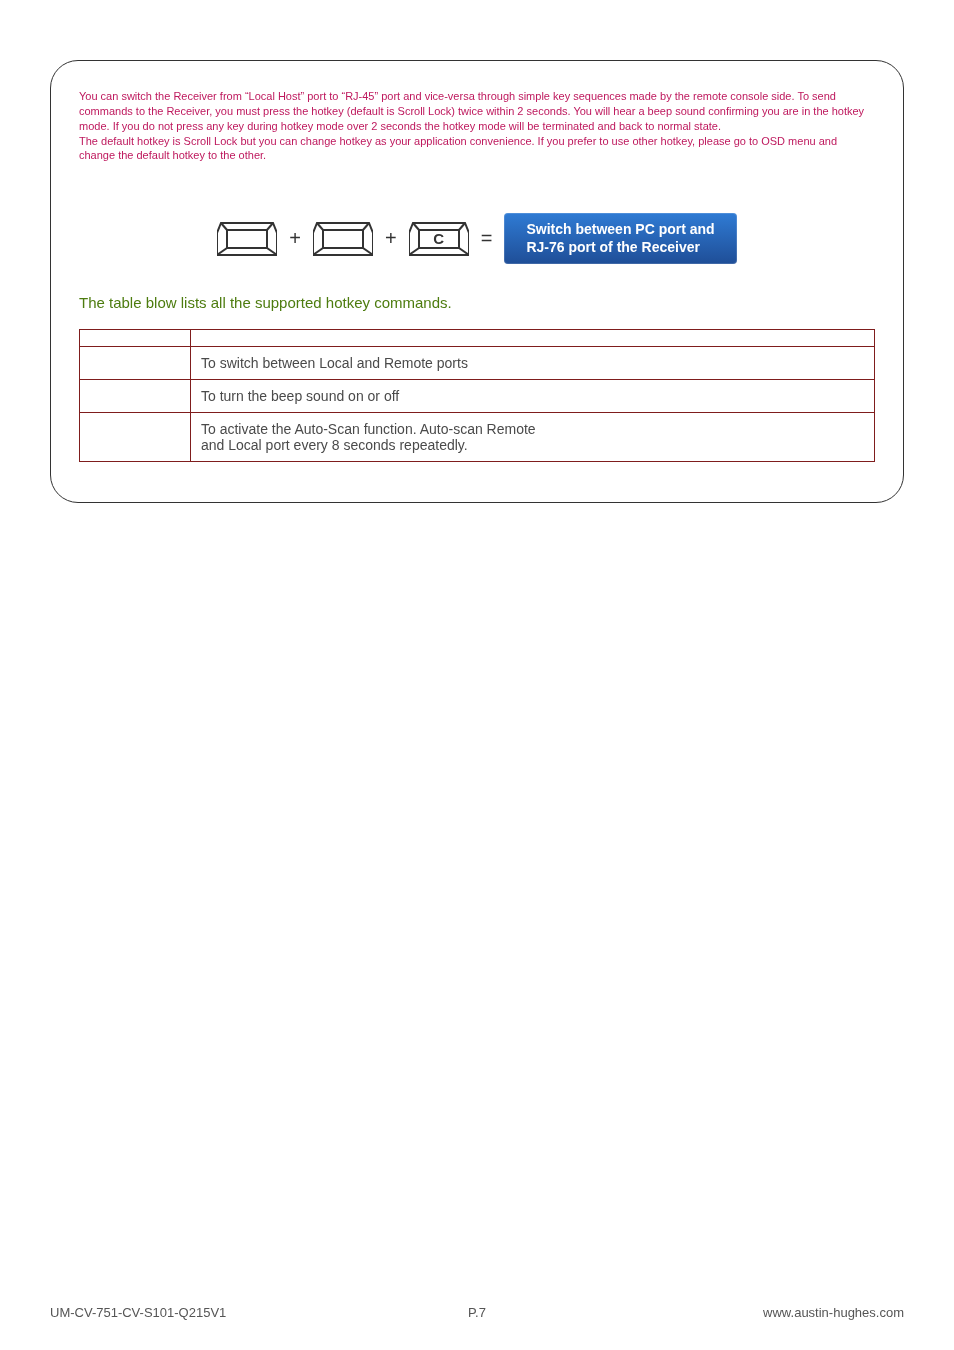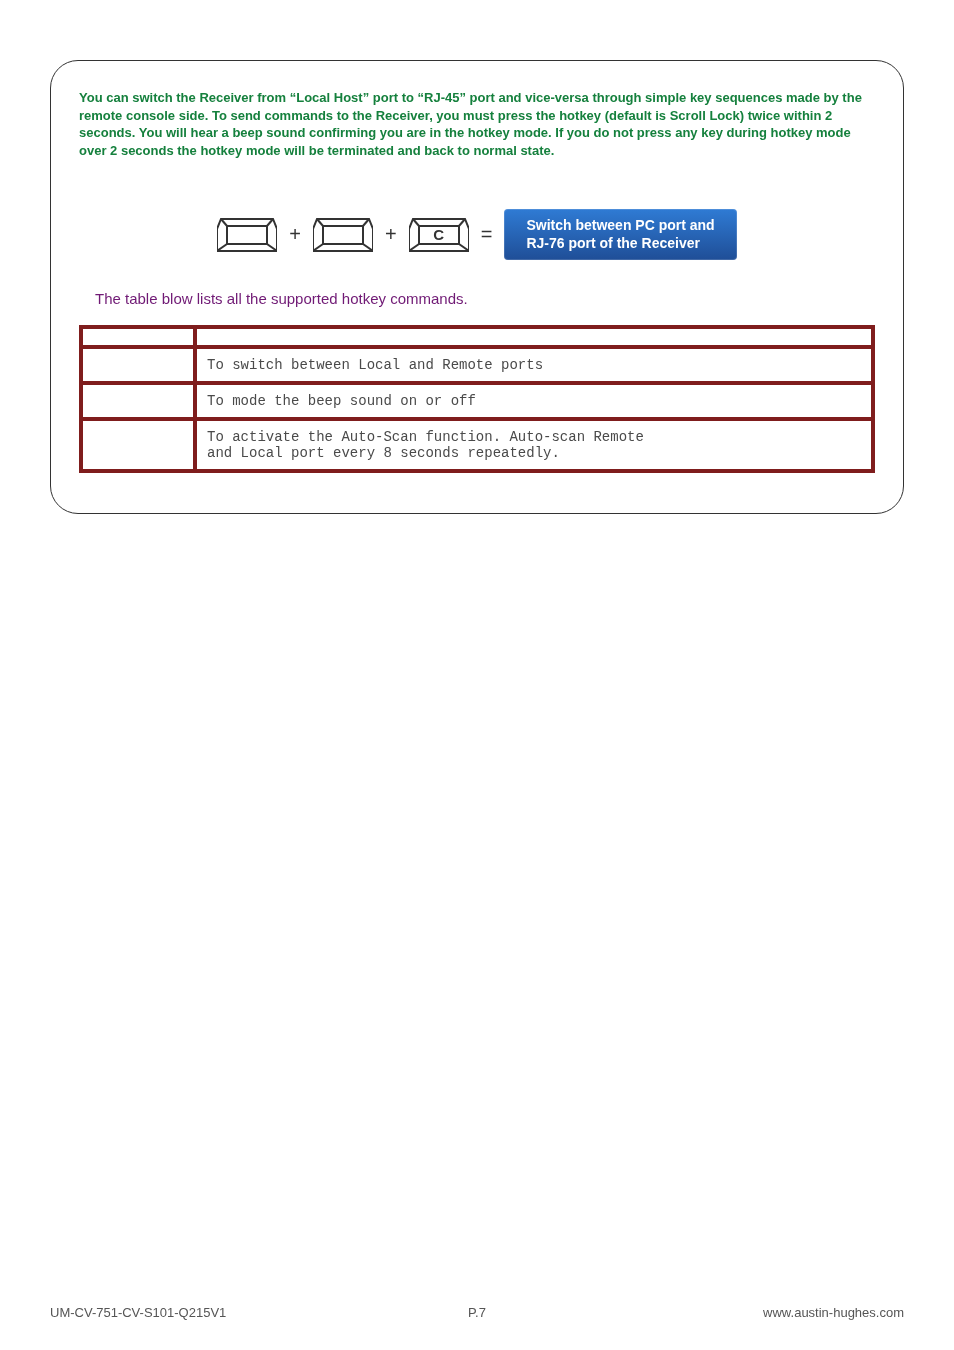--- a/index.html
+++ b/index.html
@@ -18,24 +18,23 @@
     box-sizing: border-box;
     padding: 60px 50px 40px 50px;
   }
   .framed-box {
     border: 1.5px solid #333;
     border-radius: 28px;
     padding: 28px 28px 40px 28px;
     box-sizing: border-box;
   }
   .para {
-    font-size: 13px;
+    font-size: 11px;
     line-height: 1.35;
-    color: #15803d;
-    font-weight: bold;
+    color: #be185d;
   }
   .hotkey-figure {
     display: flex;
     align-items: center;
     justify-content: center;
     margin: 50px 0 30px 0;
     gap: 10px;
   }
   .keycap {
     display: inline-flex;
@@ -59,35 +58,34 @@
     font-weight: bold;
     font-size: 14px;
     padding: 8px 22px;
     border-radius: 4px;
     line-height: 1.25;
     text-align: left;
     box-shadow: inset 0 0 0 1px rgba(255,255,255,0.15);
   }
   .subhead {
     font-size: 15px;
-    color: #701a75;
-    margin: 20px 0 18px 16px;
+    color: #4d7c0f;
+    margin: 20px 0 18px 0;
   }
   table.hk {
     width: 100%;
     border-collapse: collapse;
     font-size: 14px;
     color: #4a4a4a;
   }
   table.hk th, table.hk td {
-    border: 4px solid #7f1d1d;
+    border: 1px solid #7f1d1d;
     padding: 8px 10px;
     text-align: left;
     vertical-align: top;
-    font-family: Liberation Mono, monospace;
   }
   table.hk th {
     font-weight: normal;
     background: #fff;
   }
   table.hk td.keycol {
     width: 90px;
   }
   .footer {
     position: absolute;
@@ -108,20 +106,21 @@
   }
 </style>
 </head>
 <body>
 
 <div class="page">
 
   <div class="framed-box">
 
     <div class="para">You can switch the Receiver from “Local Host” port to “RJ-45” port and vice-versa through simple key sequences made by the remote console side. To send commands to the Receiver, you must press the hotkey (default is Scroll Lock) twice within 2 seconds. You will hear a beep sound confirming you are in the hotkey mode. If you do not press any key during hotkey mode over 2 seconds the hotkey mode will be terminated and back to normal state.</div>
+    <div class="para">The default hotkey is Scroll Lock but you can change hotkey as your application convenience. If you prefer to use other hotkey, please go to OSD menu and change the default hotkey to the other.</div>
 
     <div class="hotkey-figure">
 
       <span class="keycap">
         <svg width="60" height="36" viewBox="0 0 60 36">
           <polygon points="4,2 56,2 60,12 60,34 0,34 0,12" fill="none" stroke="#333" stroke-width="2"></polygon>
           <rect x="10" y="9" width="40" height="18" fill="none" stroke="#333" stroke-width="2"></rect>
           <line x1="4" y1="2" x2="10" y2="9" stroke="#333" stroke-width="2"></line>
           <line x1="56" y1="2" x2="50" y2="9" stroke="#333" stroke-width="2"></line>
           <line x1="0" y1="34" x2="10" y2="27" stroke="#333" stroke-width="2"></line>
@@ -173,21 +172,21 @@
           <th></th>
         </tr>
       </thead>
       <tbody>
         <tr>
           <td class="keycol"></td>
           <td>To switch between Local and Remote ports</td>
         </tr>
         <tr>
           <td class="keycol"></td>
-          <td>To mode the beep sound on or off</td>
+          <td>To turn the beep sound on or off</td>
         </tr>
         <tr>
           <td class="keycol"></td>
           <td style="white-space:pre-line;">To activate the Auto-Scan function. Auto-scan Remote
 and Local port every 8 seconds repeatedly.</td>
         </tr>
       </tbody>
     </table>
 
   </div>

